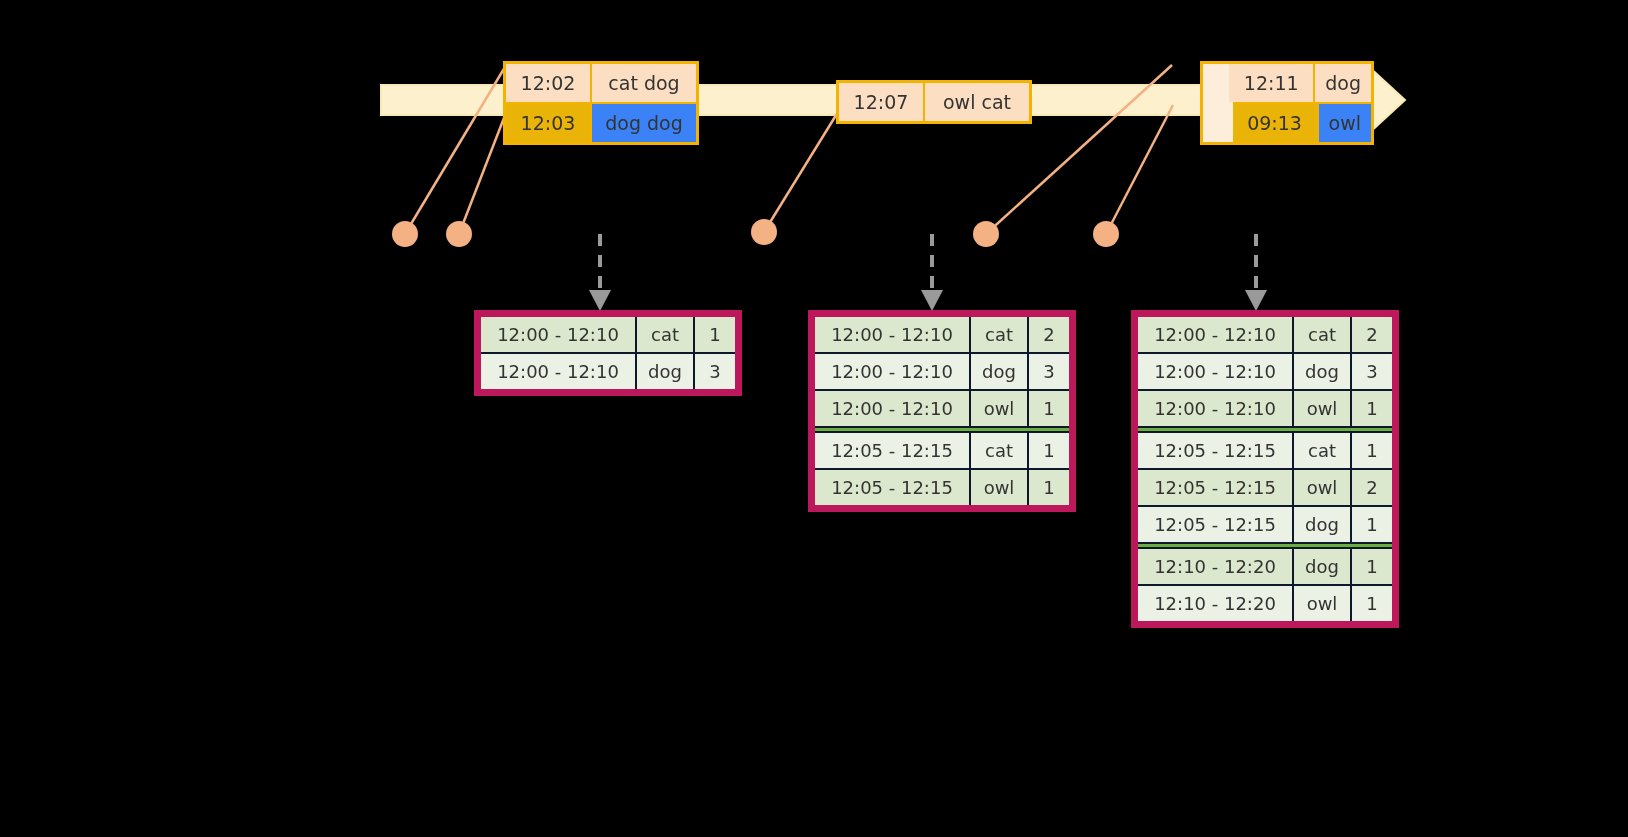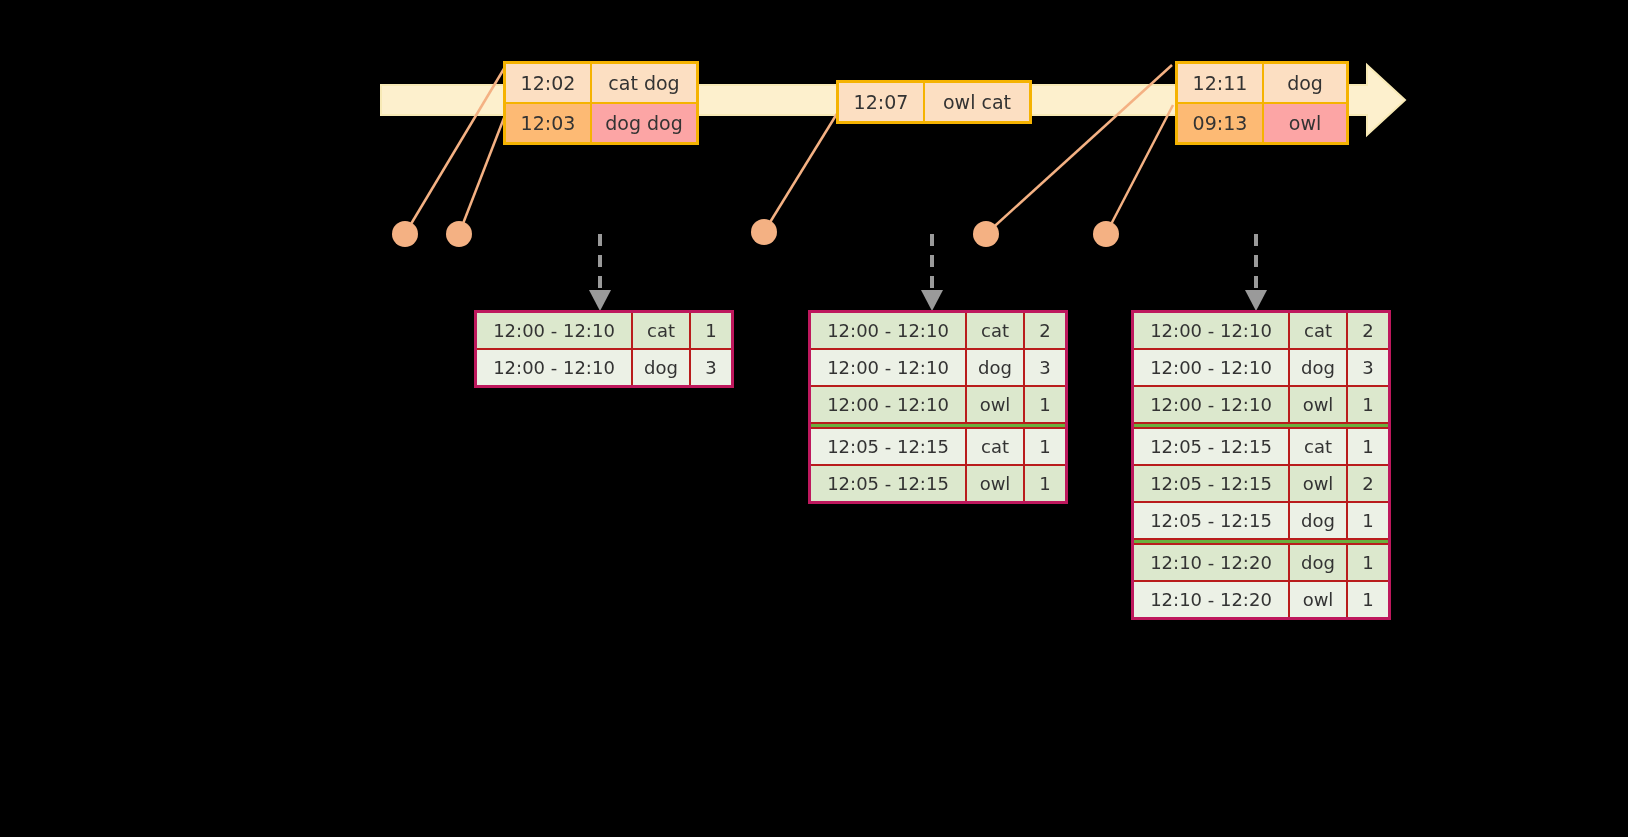--- a/index.html
+++ b/index.html
@@ -46,45 +46,45 @@
   .event-row + .event-row {
     border-top: 2px solid #f5b301;
   }
   .event-row.shade .ev-time,
   .event-row.shade .ev-words {
     background: #fcdfc2;
   }
   .ev-time {
     width: 86px;
     border-right: 2px solid #f5b301;
-    background: #fdba74;
+    background: #eab308;
     display: flex;
     align-items: center;
     justify-content: center;
     font-size: 19px;
     color: #333333;
     box-sizing: border-box;
   }
   .ev-words {
     flex: 1;
-    background: #fca5a5;
+    background: #3b82f6;
     display: flex;
     align-items: center;
     justify-content: center;
     font-size: 19px;
     color: #333333;
     box-sizing: border-box;
     padding: 0 10px;
   }
 
   
   .result-table {
     position: absolute;
-    border: 3px solid #be185d;
-    background: #b91c1c;
+    border: 7px solid #be185d;
+    background: #0f172a;
     box-sizing: border-box;
     display: flex;
     flex-direction: column;
     gap: 2px;
     padding: 0;
     z-index: 5;
   }
   .rt-row {
     display: flex;
     flex-direction: row;
@@ -156,21 +156,21 @@
     </div>
   </div>
 
   <div class="event-box" style="left:836px; top:80px; width:196px;">
     <div class="event-row shade">
       <div class="ev-time">12:07</div>
       <div class="ev-words">owl cat</div>
     </div>
   </div>
 
-  <div class="event-box" style="left:1175px; top:61px; width:174px;">
+  <div class="event-box" style="left:1200px; top:61px; width:174px;align-items:flex-end;">
     <div class="event-row shade">
       <div class="ev-time">12:11</div>
       <div class="ev-words">dog</div>
     </div>
     <div class="event-row">
       <div class="ev-time">09:13</div>
       <div class="ev-words">owl</div>
     </div>
   </div>
 

